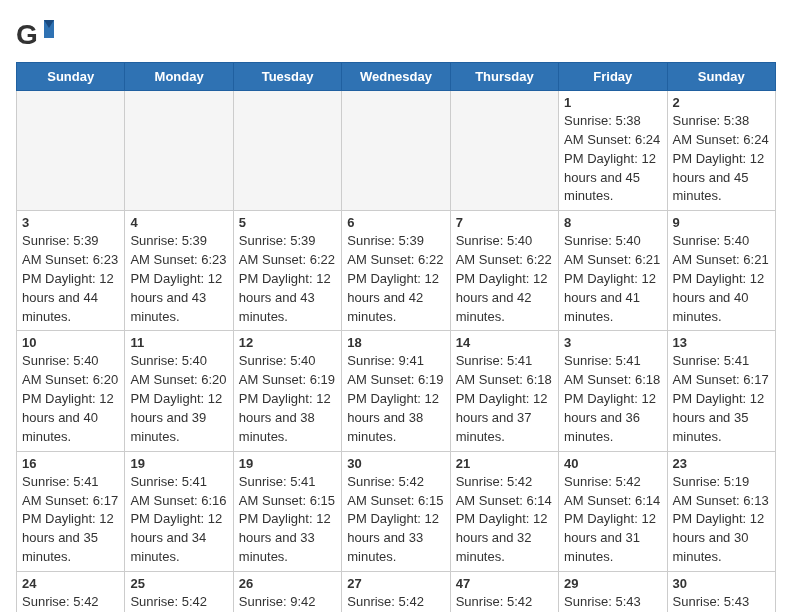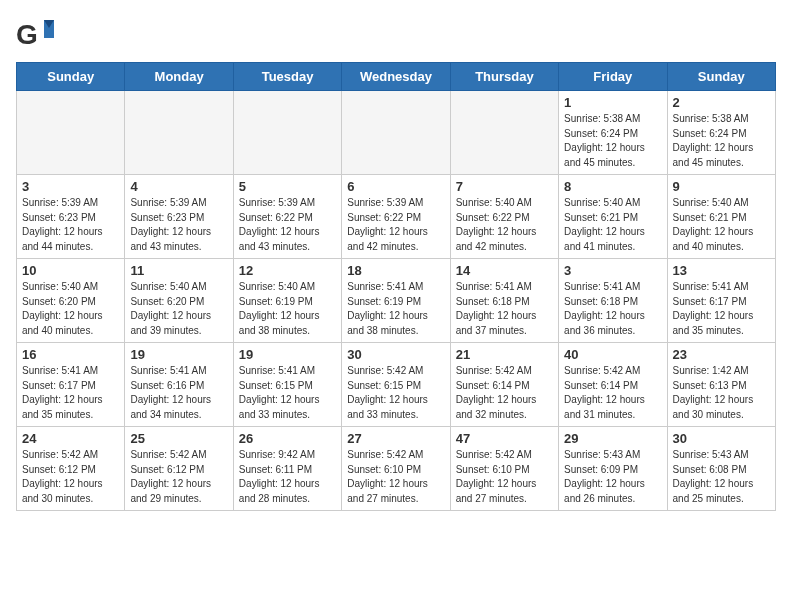--- a/index.html
+++ b/index.html
@@ -75,21 +75,21 @@
     .calendar td.empty {
       background: #f5f5f5;
     }
     .day-number {
       font-size: 13px;
       font-weight: bold;
       display: block;
       margin-bottom: 2px;
     }
     .day-info {
-      font-size: 10px;
+      font-size: 13px;
       line-height: 1.45;
       color: #333;
     }
     .last-row td {
       min-height: 60px;
     }
   </style>
 </head>
 <body>
 
@@ -203,21 +203,21 @@
 Daylight: 12 hours and 39 minutes.</div>
         </td>
         <td>
           <span class="day-number">12</span>
           <div class="day-info">Sunrise: 5:40 AM
 Sunset: 6:19 PM
 Daylight: 12 hours and 38 minutes.</div>
         </td>
         <td>
           <span class="day-number">18</span>
-          <div class="day-info">Sunrise: 5:41 AM
+          <div class="day-info">Sunrise: 9:41 AM
 Sunset: 6:19 PM
 Daylight: 12 hours and 38 minutes.</div>
         </td>
         <td>
           <span class="day-number">14</span>
           <div class="day-info">Sunrise: 5:41 AM
 Sunset: 6:18 PM
 Daylight: 12 hours and 37 minutes.</div>
         </td>
         <td>
@@ -265,21 +265,21 @@
 Daylight: 12 hours and 32 minutes.</div>
         </td>
         <td>
           <span class="day-number">40</span>
           <div class="day-info">Sunrise: 5:42 AM
 Sunset: 6:14 PM
 Daylight: 12 hours and 31 minutes.</div>
         </td>
         <td>
           <span class="day-number">23</span>
-          <div class="day-info">Sunrise: 1:42 AM
+          <div class="day-info">Sunrise: 5:19 AM
 Sunset: 6:13 PM
 Daylight: 12 hours and 30 minutes.</div>
         </td>
       </tr>
       <tr>
         <td>
           <span class="day-number">24</span>
           <div class="day-info">Sunrise: 5:42 AM
 Sunset: 6:12 PM
 Daylight: 12 hours and 30 minutes.</div>

